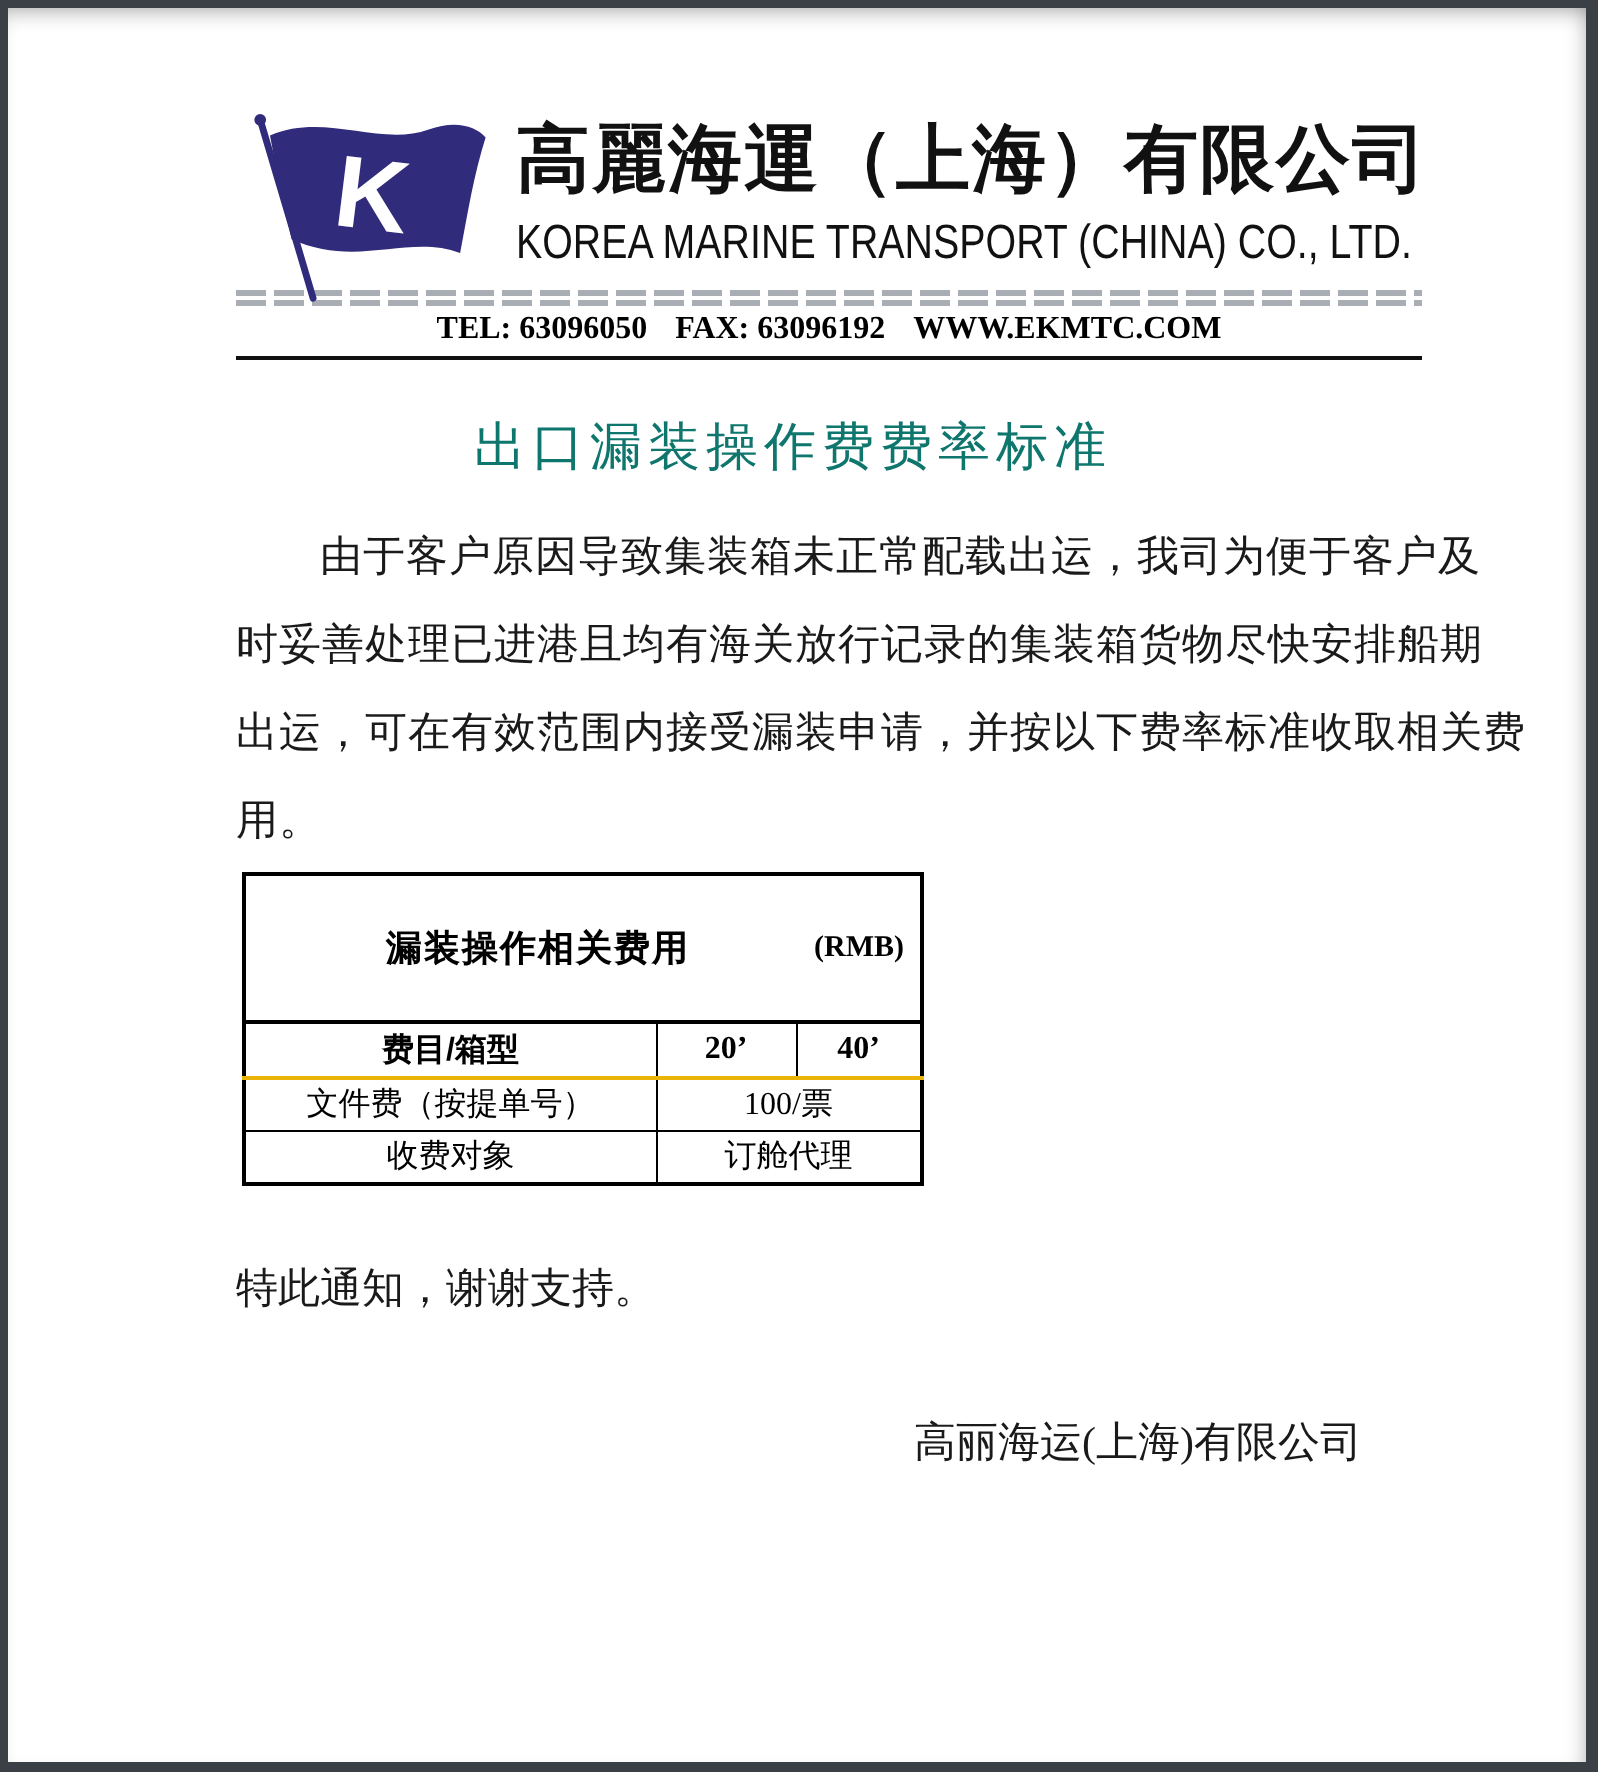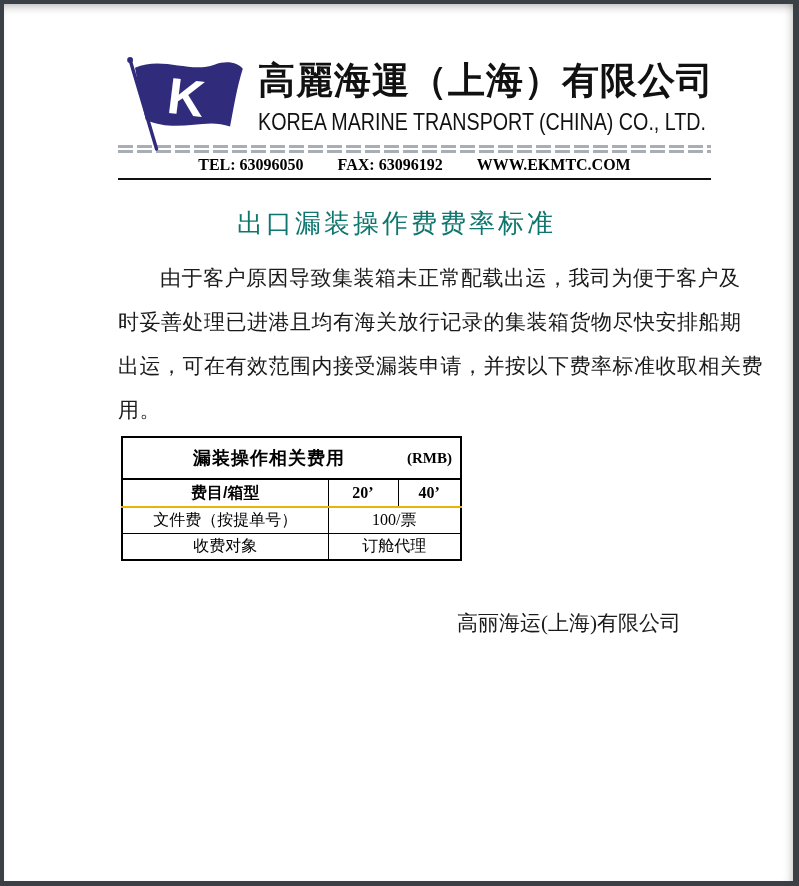--- a/index.html
+++ b/index.html
@@ -29,21 +29,21 @@
     font-size:24px;line-height:30px;margin-top:4px;white-space:nowrap;color:#111;
     transform:scaleX(0.82);transform-origin:left center;letter-spacing:0px;
   }
   .hatch{
     height:8px;margin-top:-8px;
     background-image:
       linear-gradient(#ffffff00 0 3px,#ffffff 3px 5px,#ffffff00 5px 8px),
       repeating-linear-gradient(90deg,#a9aeb5 0 15px,#ffffff 15px 19px);
   }
   .contact{
-    display:flex;justify-content:center;gap:34px;margin-top:3px;
+    display:flex;justify-content:center;gap:14px;margin-top:3px;
     font-family:"Liberation Serif",serif;font-weight:bold;font-size:16px;line-height:18px;color:#000;
   }
   .rule{border-bottom:2px solid #101010;margin-top:4px;}
 
   
   .doc-title{
     text-align:center;margin-top:26px;font-size:26px;line-height:36px;
     letter-spacing:3px;color:#0f766e;transform:translateX(-18px);
   }
 
@@ -54,21 +54,21 @@
   .para .line.first{text-indent:2em;}
 
   
   table.fees{
     border-collapse:collapse;margin-top:4px;margin-left:3px;
     table-layout:fixed;width:339px;
     font-size:16px;color:#000;
   }
   table.fees td{border:1px solid #000;text-align:center;padding:1px 0;vertical-align:middle;}
   table.fees{border:2px solid #000;}
-  td.t-title{border-bottom:2px solid #000 !important;padding:8px 8px !important;}
+  td.t-title{border-bottom:2px solid #000 !important;padding:24px 8px !important;}
   .t-title-flex{display:flex;align-items:center;}
   .t-title-main{
     flex:1;text-align:center;font-family:"Liberation Sans",sans-serif;
     font-weight:bold;font-size:18px;letter-spacing:1px;
   }
   .t-title-cur{font-family:"Liberation Serif",serif;font-weight:bold;font-size:15px;}
   tr.hdr td{border-bottom:2px solid #eab308;font-weight:bold;height:24px;}
   tr.hdr td.c0{font-family:"Liberation Sans",sans-serif;font-size:16px;}
   tr.hdr td.c1,tr.hdr td.c2{font-family:"Liberation Serif",serif;font-size:16px;}
   tr.data td{height:23px;font-size:16px;}
@@ -149,18 +149,19 @@
       <td>文件费（按提单号）</td>
       <td colspan="2">100/票</td>
     </tr>
     <tr class="data">
       <td>收费对象</td>
       <td colspan="2">订舱代理</td>
     </tr>
   </tbody>
     </table>
 
+  <div class="closing">特此通知，谢谢支持。</div>
 
   <div class="signoff">
     <div class="signature">高丽海运(上海)有限公司</div>
   </div>
 
 </div>
 
 </body></html>

